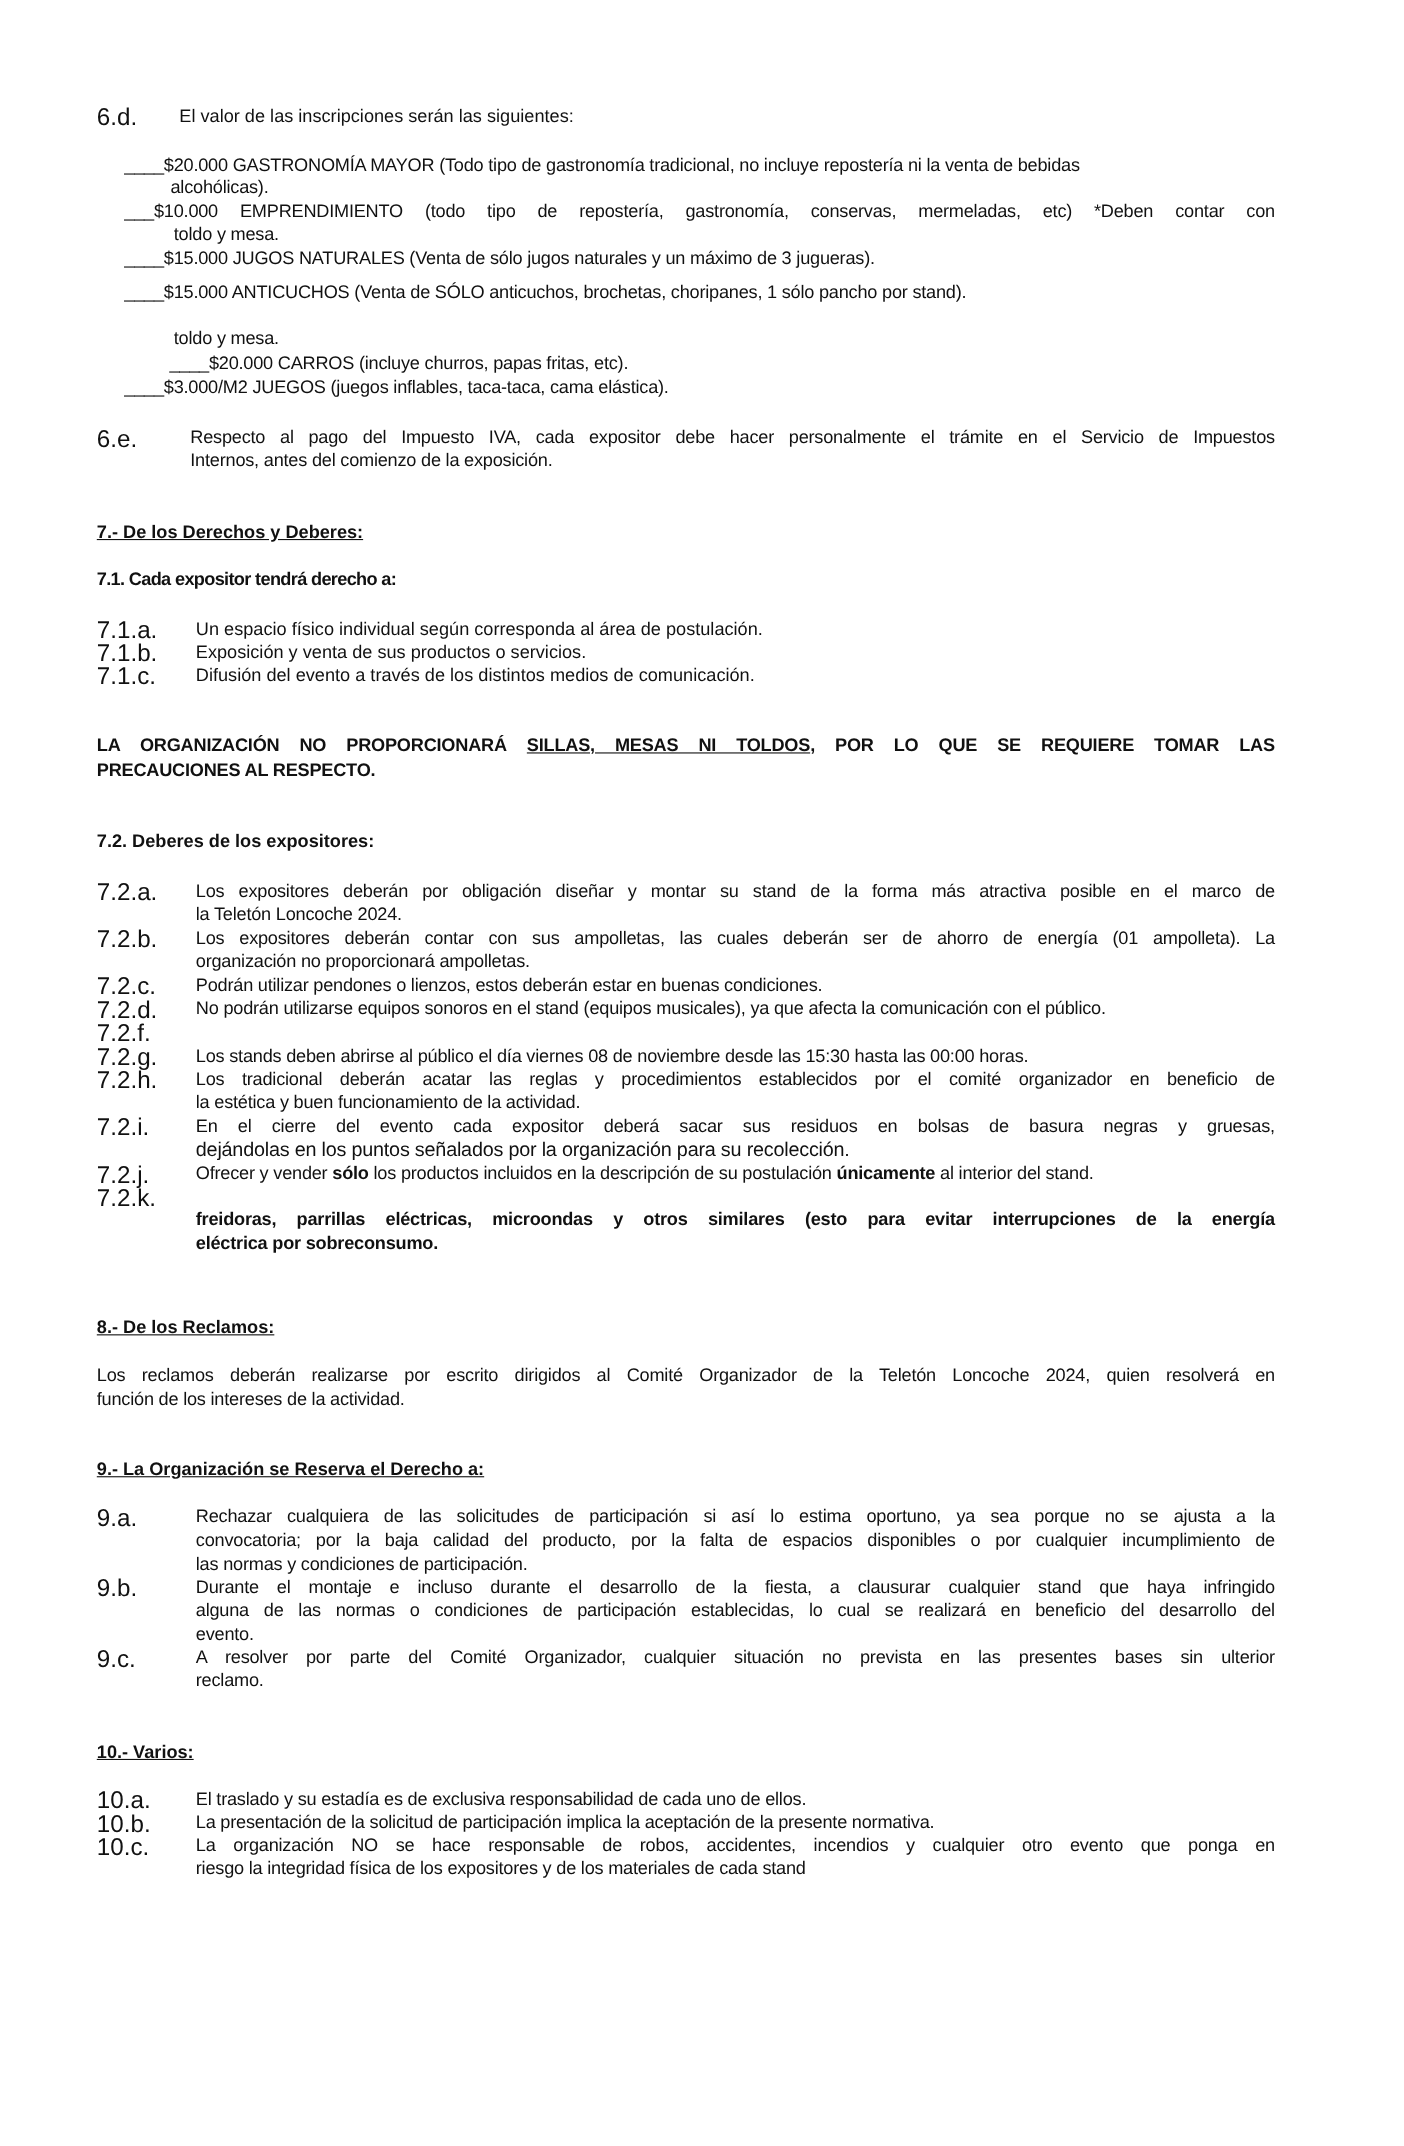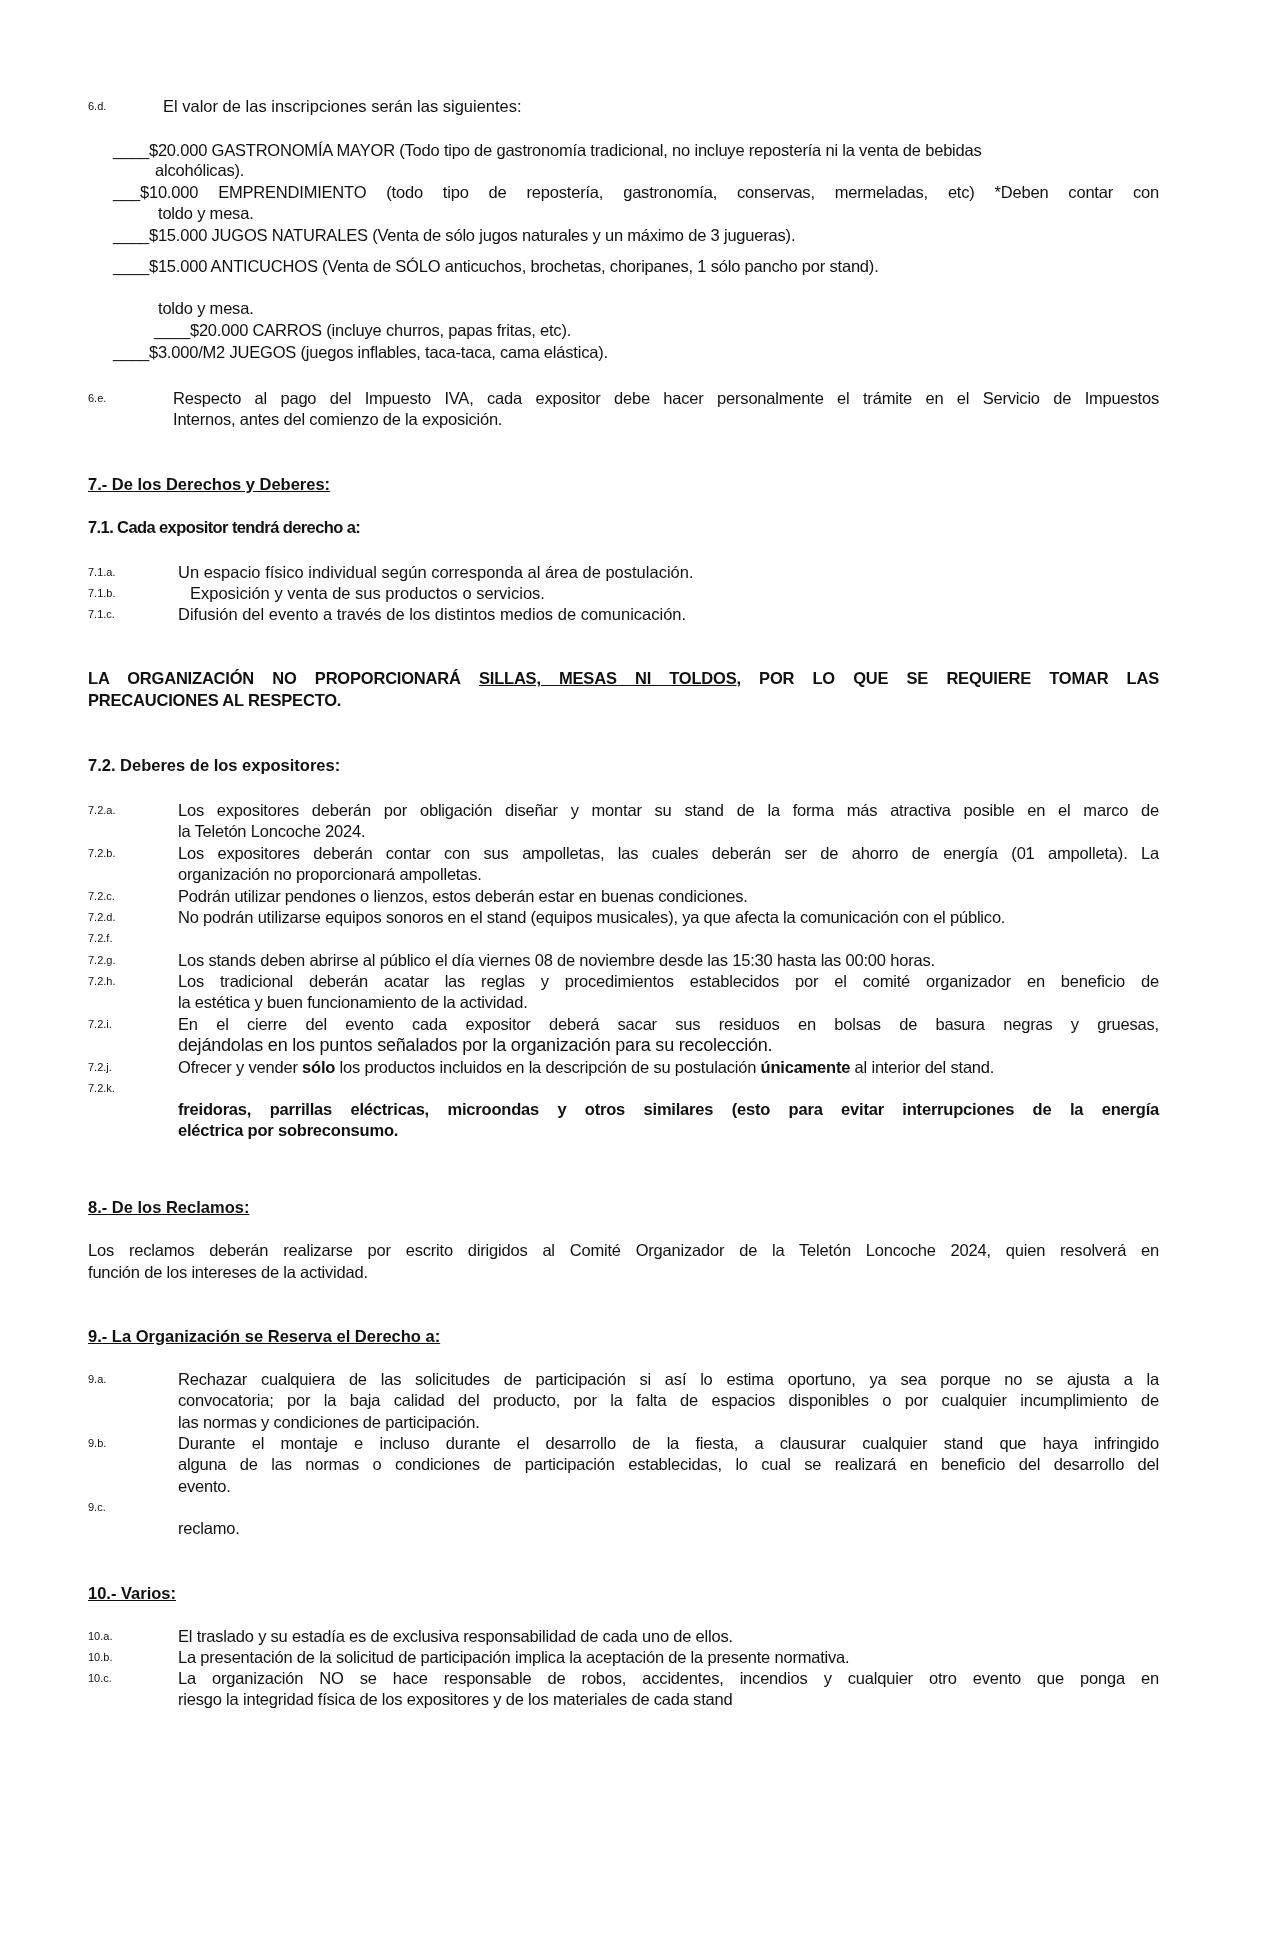--- a/index.html
+++ b/index.html
@@ -1,20 +1,20 @@
 <!DOCTYPE html>
 <html><head>
 <meta charset="utf-8">
 <style>
   html, body { margin: 0; padding: 0; background: #ffffff; }
   body { width: 1276px; height: 1951px; position: relative; overflow: hidden;
          font-family: "Liberation Sans", sans-serif; color: #111111; }
   .page { position: absolute; left: 0; top: 0; width: 1276px; height: 1951px; background: #fff; }
   .ln { position: absolute; font-size: 16.5px; line-height: 21px; white-space: nowrap; letter-spacing: -0.2px; }
-  .num { position: absolute; font-size: 11px; line-height: 21px; }
+  .num { position: absolute; font-size: 22px; line-height: 21px; }
   .txt { position: absolute; font-size: 16.5px; line-height: 21px; }
   .just { text-align: justify; text-align-last: justify; white-space: normal; }
   .b { font-weight: bold; }
   .u { text-decoration: underline; }
   .heading { position: absolute; font-size: 16.5px; font-weight: bold; text-decoration: underline; line-height: 21px; }
   .subhead { position: absolute; font-size: 16.5px; font-weight: bold; line-height: 21px; }
 </style>
 </head>
 <body>
 
@@ -41,21 +41,21 @@
   <div class="num" style="left:88px; top:388px;">6.e.</div>
   <div class="ln just" style="left:173px; top:388px; width:986px;">Respecto al pago del Impuesto IVA, cada expositor debe hacer personalmente el trámite en el Servicio de Impuestos</div>
   <div class="ln" style="left:173px; top:409px;">Internos, antes del comienzo de la exposición.</div>
 
   <div class="heading" style="left:88px; top:474px;">7.- De los Derechos y Deberes:</div>
   <div class="subhead" style="left:88px; top:517px; letter-spacing:-0.6px;">7.1. Cada expositor tendrá derecho a:</div>
 
   <div class="num" style="left:88px; top:562px;">7.1.a.</div>
   <div class="txt" style="left:178px; top:562px;">Un espacio físico individual según corresponda al área de postulación.</div>
   <div class="num" style="left:88px; top:583px;">7.1.b.</div>
-  <div class="txt" style="left:178px; top:583px;margin-left:12px;">Exposición y venta de sus productos o servicios.</div>
+  <div class="txt" style="left:178px; top:583px;">Exposición y venta de sus productos o servicios.</div>
   <div class="num" style="left:88px; top:604px;">7.1.c.</div>
   <div class="txt" style="left:178px; top:604px;">Difusión del evento a través de los distintos medios de comunicación.</div>
 
   <div class="ln just b" style="left:88px; top:668px; width:1071px;"><span>LA ORGANIZACIÓN NO PROPORCIONARÁ </span><span class="u">SILLAS, MESAS NI TOLDOS</span><span>, POR LO QUE SE REQUIERE TOMAR LAS</span></div>
   <div class="ln b" style="left:88px; top:690px;">PRECAUCIONES AL RESPECTO.</div>
 
   <div class="subhead" style="left:88px; top:755px;">7.2. Deberes de los expositores:</div>
 
   <div class="num" style="left:88px; top:800px;">7.2.a.</div>
   <div class="ln just" style="left:178px; top:800px; width:981px;">Los expositores deberán por obligación diseñar y montar su stand de la forma más atractiva posible en el marco de</div>
@@ -101,20 +101,21 @@
   <div class="ln just" style="left:178px; top:1369px; width:981px;">Rechazar cualquiera de las solicitudes de participación si así lo estima oportuno, ya sea porque no se ajusta a la</div>
   <div class="ln just" style="left:178px; top:1390px; width:981px;">convocatoria; por la baja calidad del producto, por la falta de espacios disponibles o por cualquier incumplimiento de</div>
   <div class="ln" style="left:178px; top:1412px;">las normas y condiciones de participación.</div>
 
   <div class="num" style="left:88px; top:1433px;">9.b.</div>
   <div class="ln just" style="left:178px; top:1433px; width:981px;">Durante el montaje e incluso durante el desarrollo de la fiesta, a clausurar cualquier stand que haya infringido</div>
   <div class="ln just" style="left:178px; top:1454px; width:981px;">alguna de las normas o condiciones de participación establecidas, lo cual se realizará en beneficio del desarrollo del</div>
   <div class="ln" style="left:178px; top:1476px;">evento.</div>
 
   <div class="num" style="left:88px; top:1497px;">9.c.</div>
+  <div class="ln just" style="left:178px; top:1497px; width:981px;">A resolver por parte del Comité Organizador, cualquier situación no prevista en las presentes bases sin ulterior</div>
   <div class="ln" style="left:178px; top:1518px;">reclamo.</div>
 
   <div class="heading" style="left:88px; top:1583px;">10.- Varios:</div>
 
   <div class="num" style="left:88px; top:1626px;">10.a.</div>
   <div class="ln" style="left:178px; top:1626px;">El traslado y su estadía es de exclusiva responsabilidad de cada uno de ellos.</div>
 
   <div class="num" style="left:88px; top:1647px;">10.b.</div>
   <div class="ln" style="left:178px; top:1647px;">La presentación de la solicitud de participación implica la aceptación de la presente normativa.</div>
 

